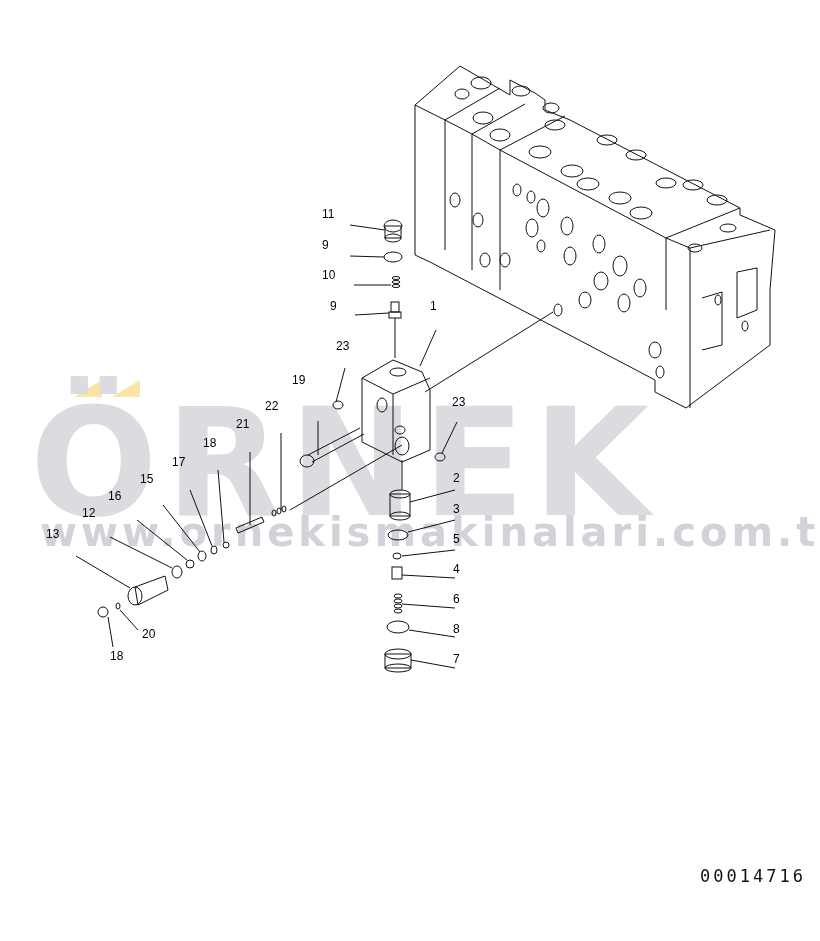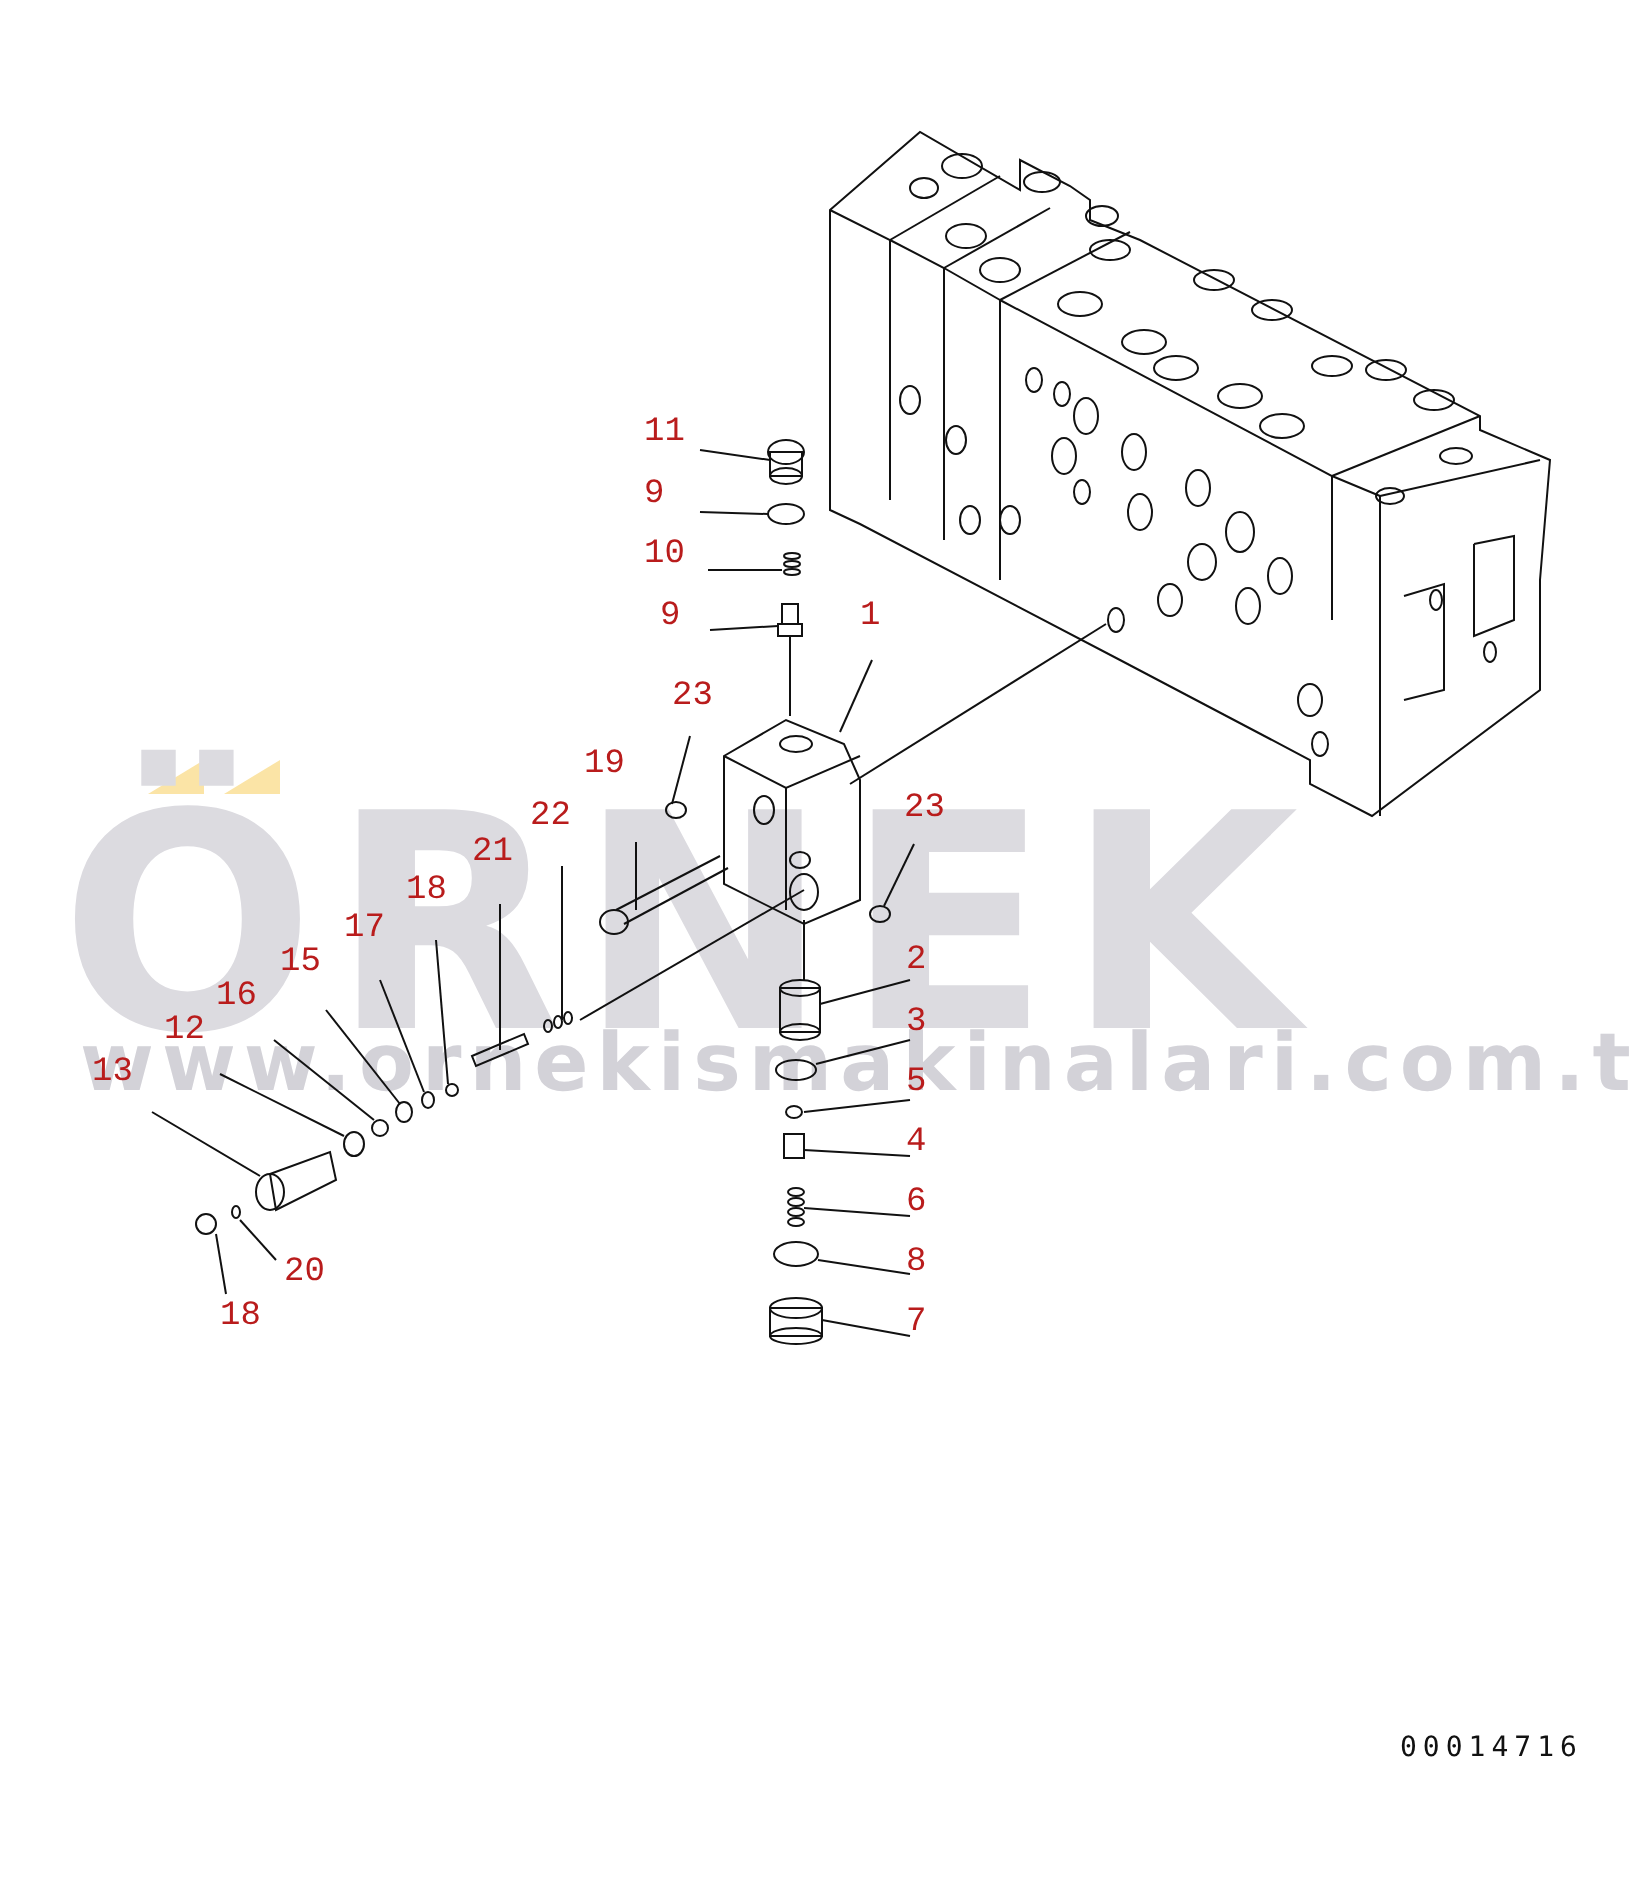--- a/index.html
+++ b/index.html
@@ -1,21 +1,21 @@
 <!DOCTYPE html>
 <html><head>
   <meta charset="utf-8">
   <style>
     html, body { margin:0; padding:0; background:#ffffff; }
     body { width:820px; height:941px; position:relative; overflow:hidden; font-family:"Liberation Sans", sans-serif; }
     #canvas { position:absolute; left:0; top:0; width:820px; height:941px; }
     .wm-big { position:absolute; left:30px; top:388px; font-family:"DejaVu Sans", sans-serif; font-weight:bold; font-size:150px; letter-spacing:8px; color:#dcdbe0; line-height:1; }
     .wm-url { position:absolute; left:40px; top:512px; font-family:"DejaVu Sans", sans-serif; font-weight:bold; font-size:40px; letter-spacing:4px; color:#d3d2d8; line-height:1; }
-    .callout { position:absolute; color:#b91c1c; font-size:17px; line-height:1; font-family:Liberation Mono, monospace; }
-    .docnum { position:absolute; left:700px; top:866px; font-family:"DejaVu Sans Mono", monospace; font-size:14px; letter-spacing:3px; color:#111; }
+    .callout { position:absolute; color:#000000; font-size:12px; line-height:1; font-family:Liberation Sans, sans-serif; }
+    .docnum { position:absolute; left:700px; top:866px; font-family:"DejaVu Sans Mono", monospace; font-size:17px; letter-spacing:3px; color:#111; }
   </style>
 </head>
 <body>
 
 <div id="canvas">
 
   <svg style="position:absolute;left:0;top:0" width="820" height="941">
     <polygon points="74,397 102,380 102,397" fill="#fbe4a6"></polygon>
     <polygon points="112,397 140,380 140,397" fill="#fbe4a6"></polygon>
   </svg>

